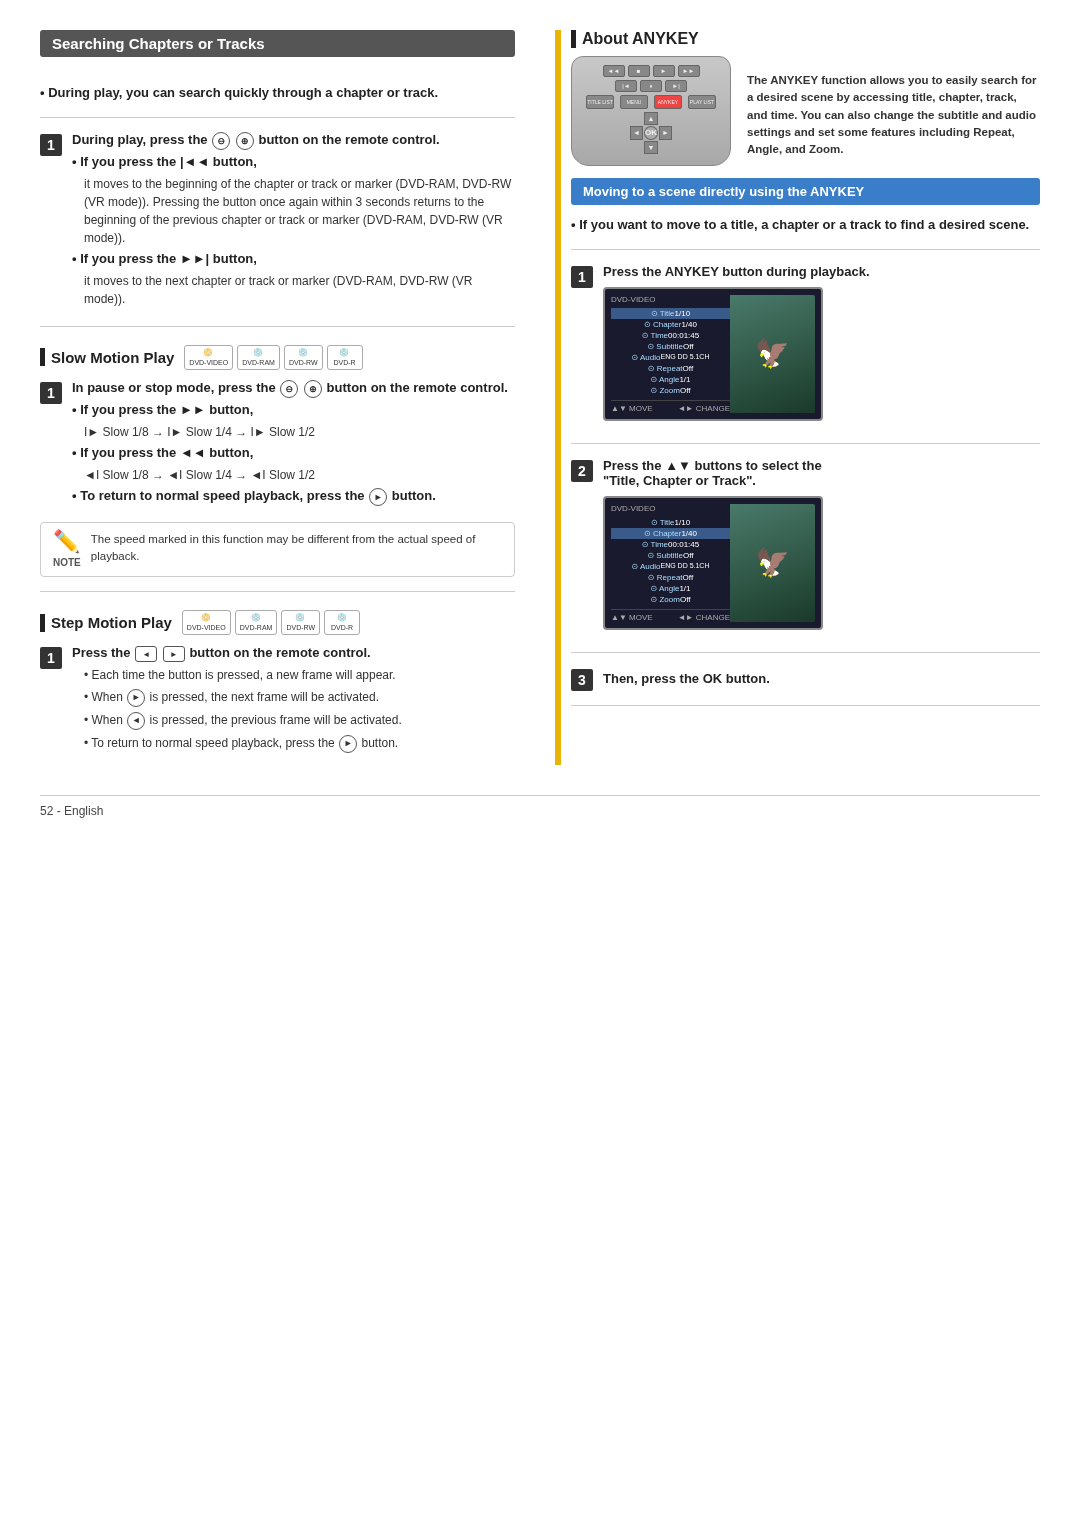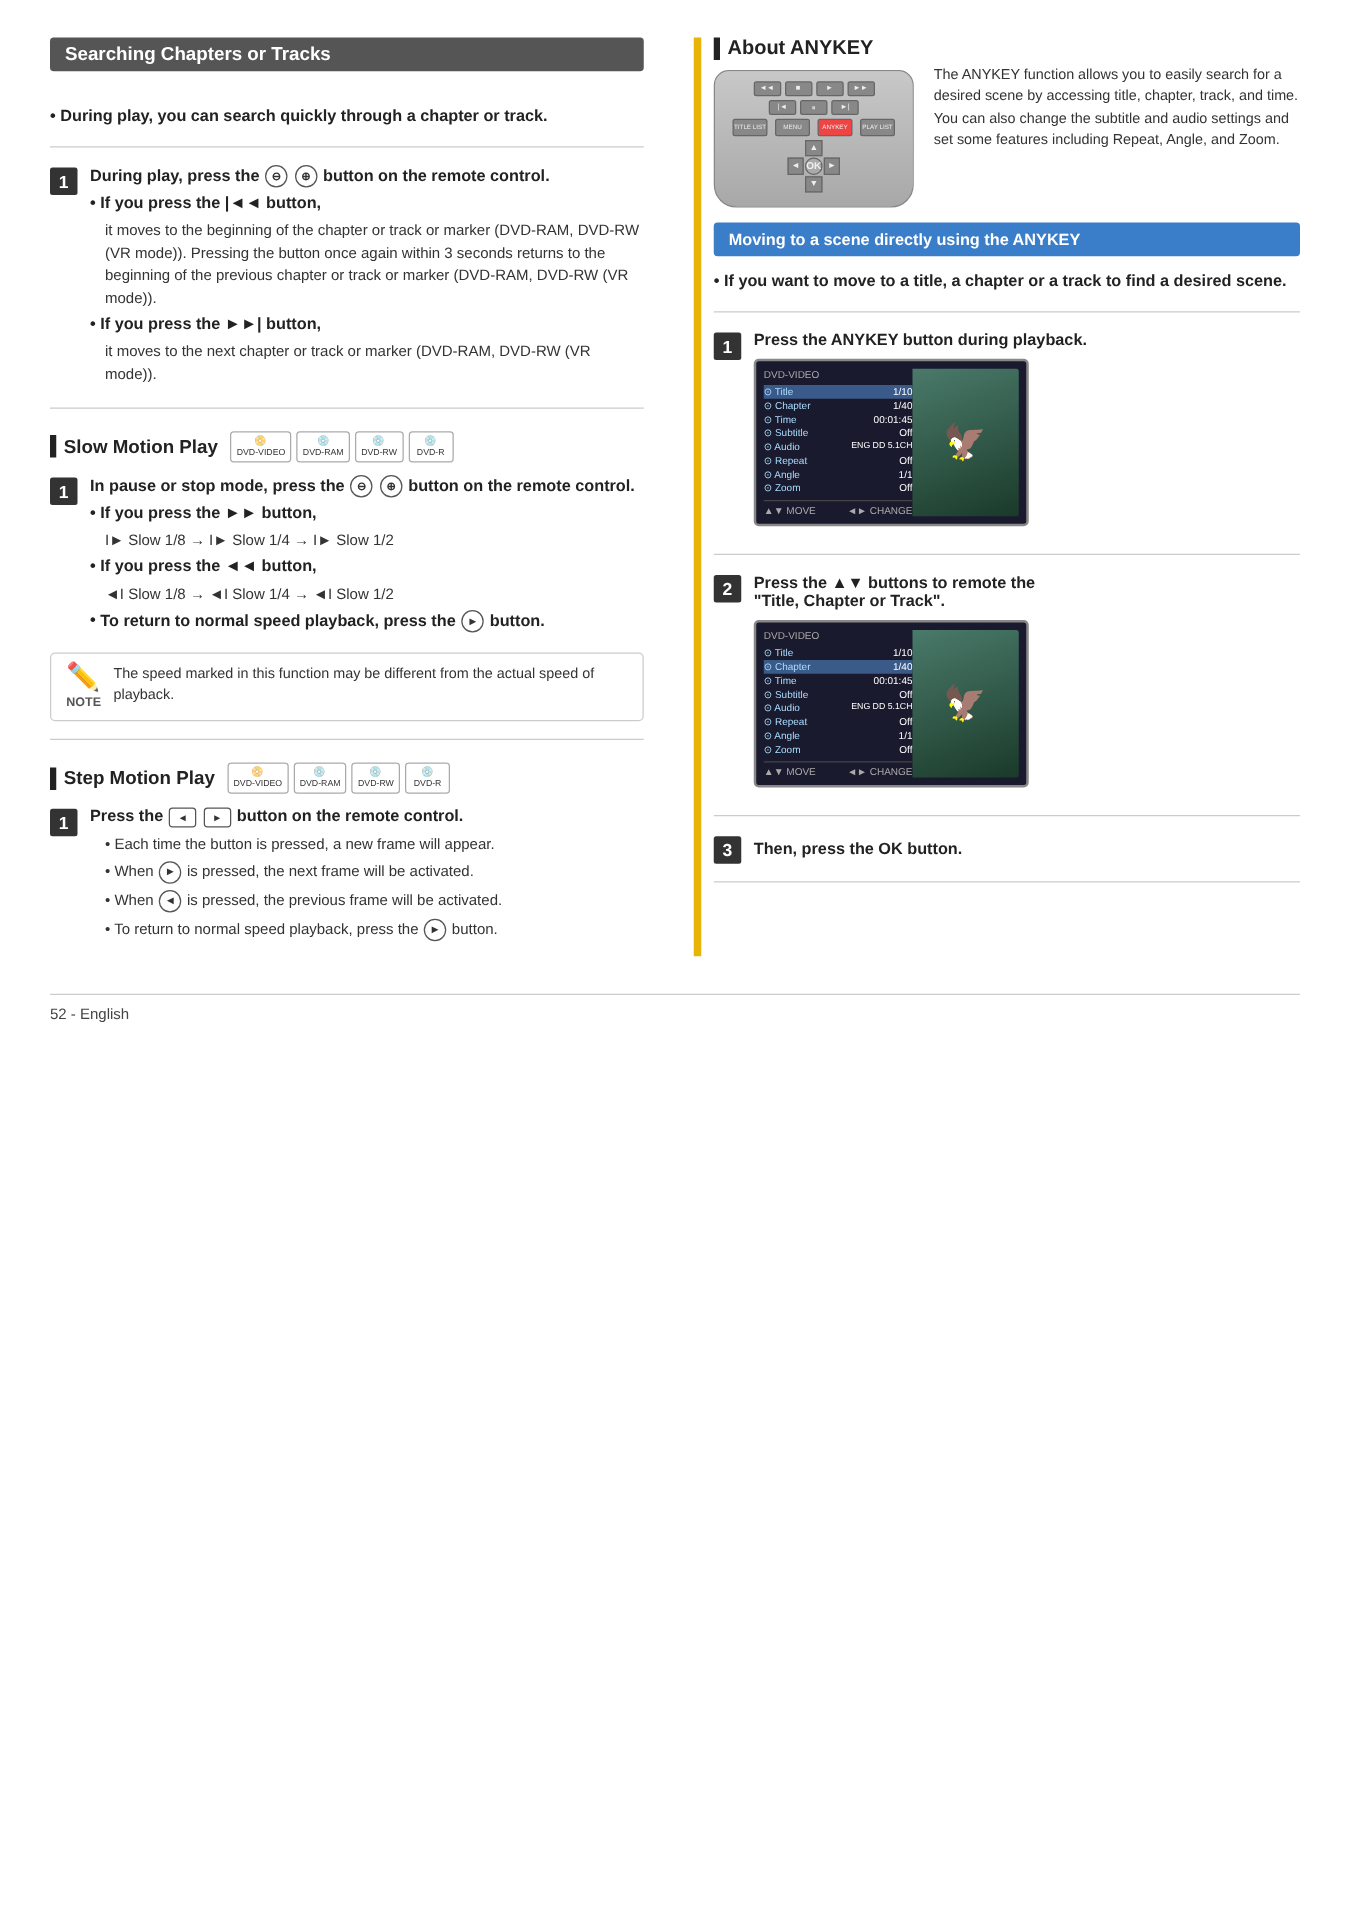--- a/index.html
+++ b/index.html
@@ -266,22 +266,22 @@
       align-items: center;
       justify-content: center;
     }
     .bird-silhouette {
       font-size: 28px;
       filter: brightness(1.5);
     }
 
     .screen-menu-row {
       display: flex;
-      justify-content: space-between;
-      padding: 1px 0;
+      justify-content: center;
+      padding: 1px 17px;
       font-size: 8px;
     }
     .screen-menu-row.selected {
       background: #3a5a8a;
     }
     .screen-menu-row .lbl { color: #aaddff; }
     .screen-menu-row .val { color: #fff; }
   </style>
 </head>
 <body>
@@ -453,21 +453,21 @@
             <div></div>
             <div class="rg-dpad-btn">◄</div>
             <div class="rg-dpad-btn center">OK</div>
             <div class="rg-dpad-btn">►</div>
             <div></div>
             <div class="rg-dpad-btn">▼</div>
             <div></div>
           </div>
         </div>
       </div>
-      <p class="note-text" style="flex:1; margin-top:22px;">The ANYKEY function allows you to easily search for a desired scene by accessing title, chapter, track, and time. You can also change the subtitle and audio settings and set some features including Repeat, Angle, and Zoom.</p>
+      <p class="note-text" style="flex:1; margin-top:42px;font-weight:bold;">The ANYKEY function allows you to easily search for a desired scene by accessing title, chapter, track, and time. You can also change the subtitle and audio settings and set some features including Repeat, Angle, and Zoom.</p>
     </div>
 
     <div class="section-header-blue">
       <span>Moving to a scene directly using the ANYKEY</span>
     </div>
 
     <p class="intro-bullet" style="margin-bottom:12px;">• If you want to move to a title, a chapter or a track to find a desired scene.</p>
 
     <hr class="divider">
 
@@ -524,21 +524,21 @@
         </div>
       </div>
     </div>
 
     <hr class="divider">
 
     <div class="step-row">
       <div class="step-num">2</div>
       <div class="step-content">
         <p class="bold">
-          <span>Press the ▲▼ buttons to remote the</span><br>
+          <span>Press the ▲▼ buttons to select the</span><br>
           <span>"Title, Chapter or Track".</span>
         </p>
 
         <div class="screen-box" style="margin-top:8px;">
           <div class="screen-with-bird">
             <div class="screen-data-col">
               <div class="screen-header">DVD-VIDEO</div>
               <div class="screen-menu-row">
                 <span class="lbl">⊙ Title</span>
                   <span class="val">1/10</span>

